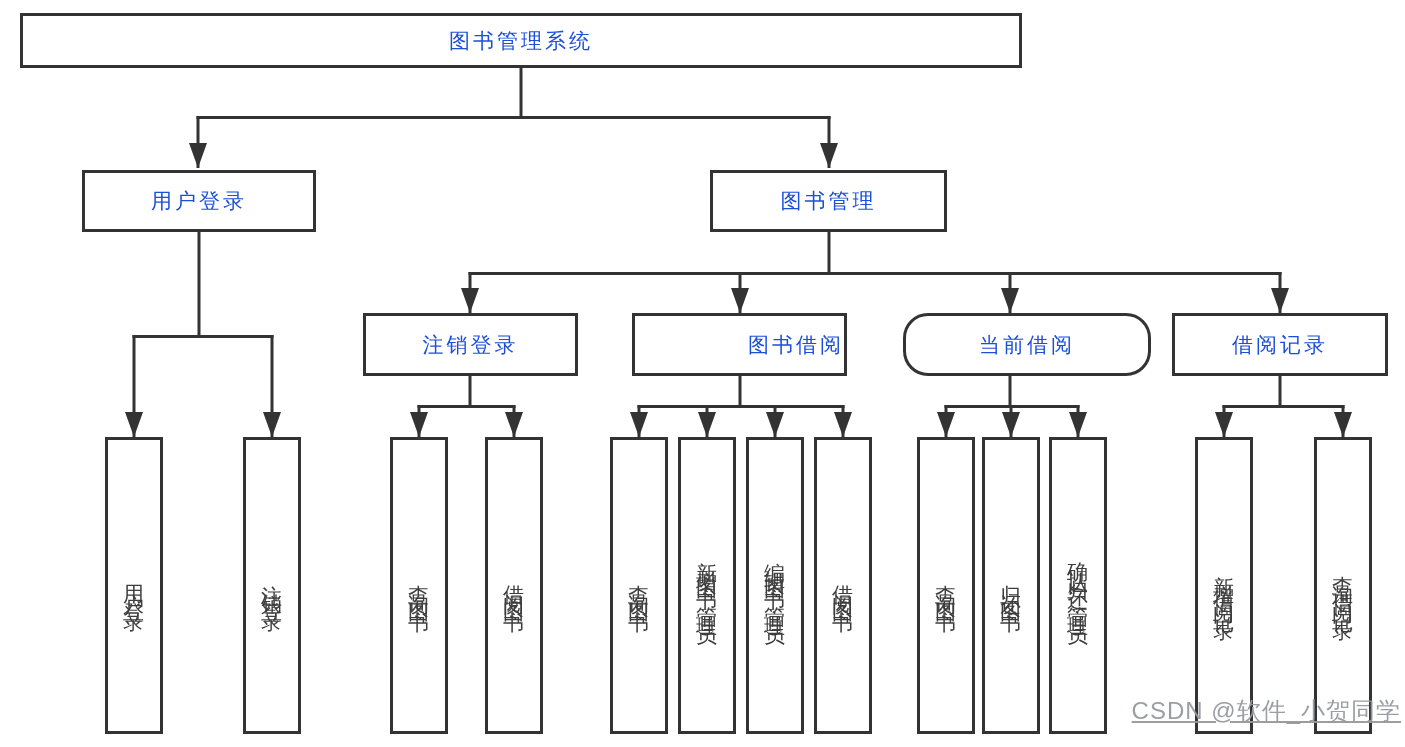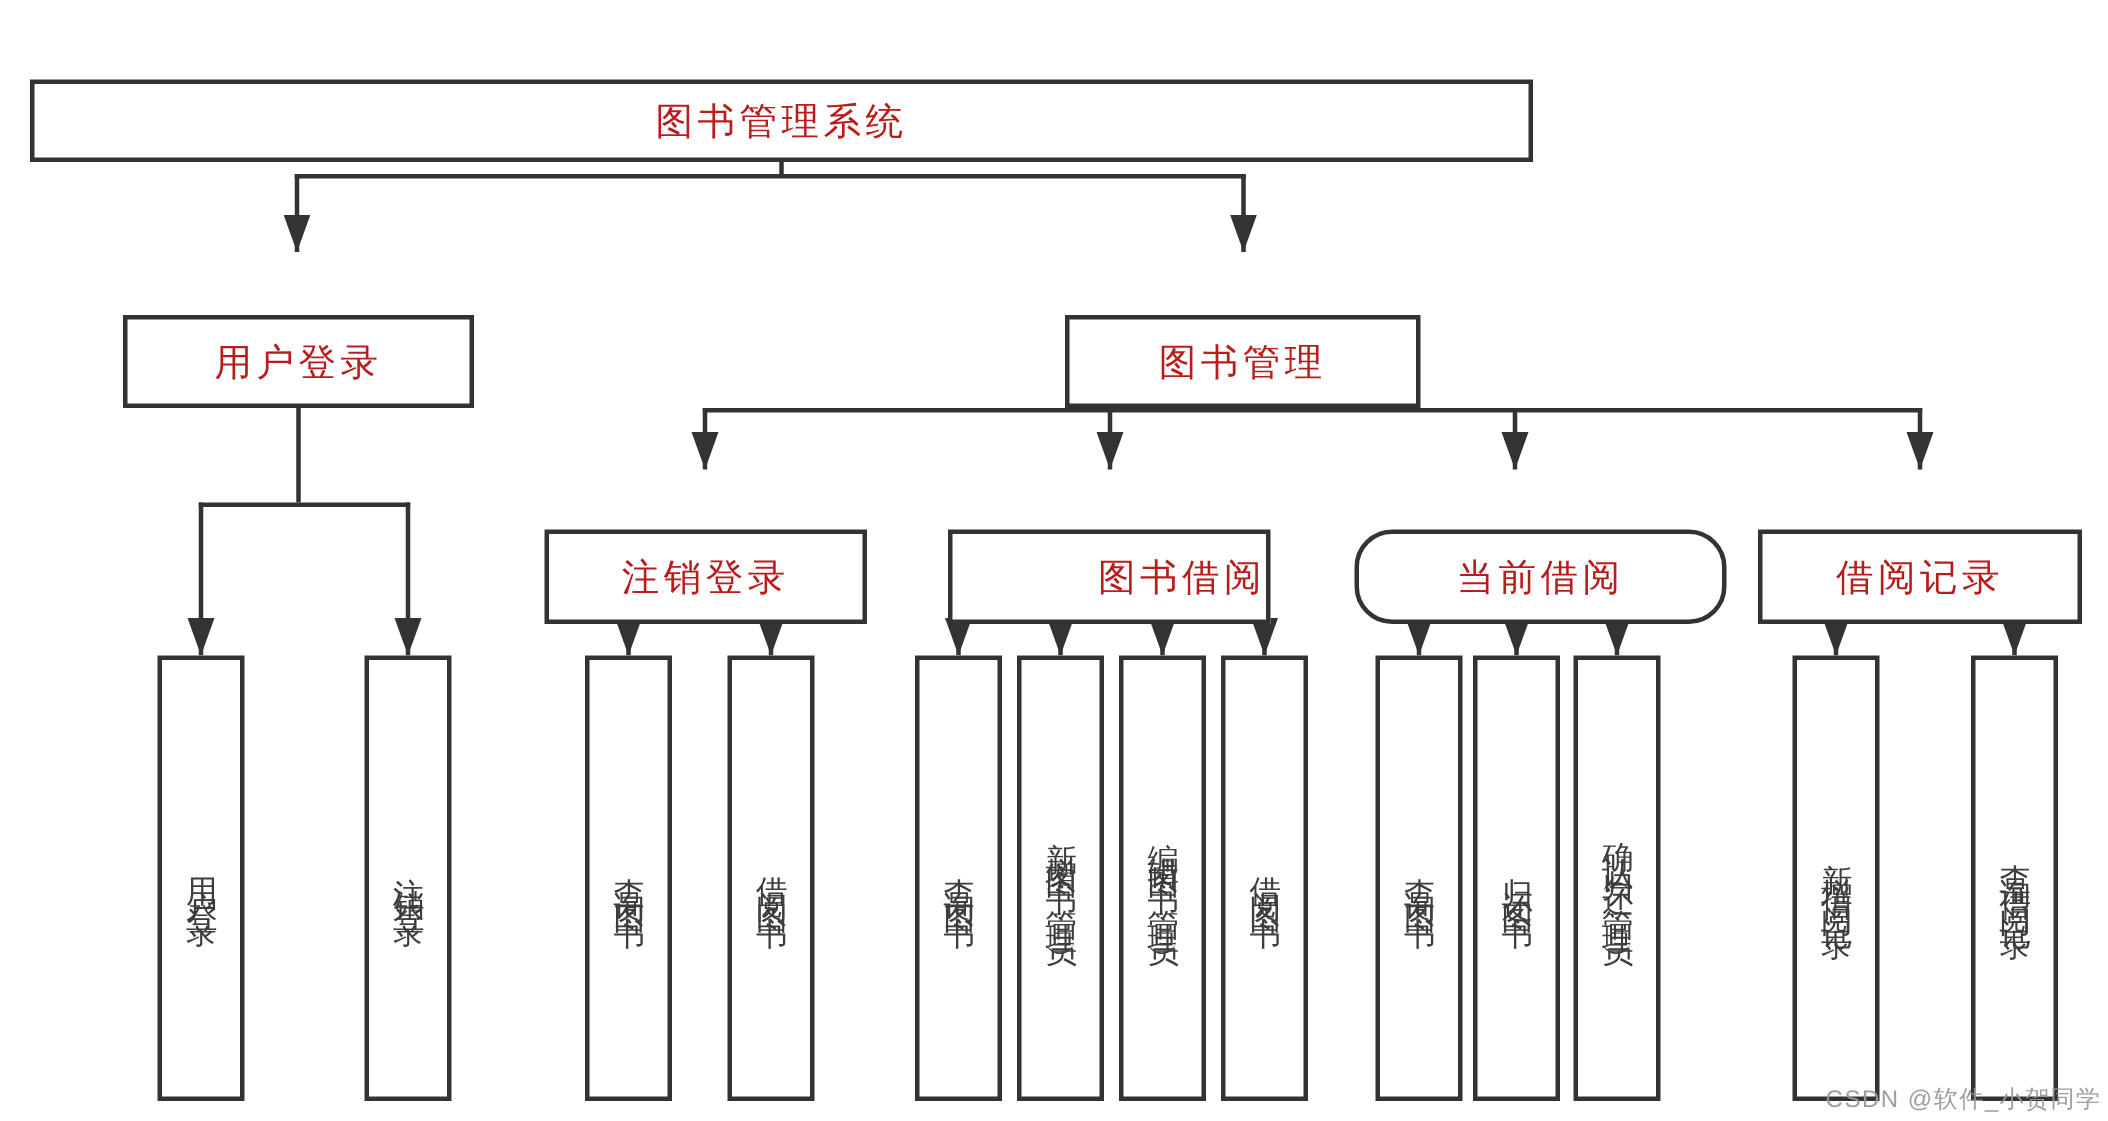--- a/index.html
+++ b/index.html
@@ -10,48 +10,48 @@
     font-family:"Liberation Sans", sans-serif;
     overflow:hidden;
   }
   .wires { position:absolute; left:0; top:0; width:1405px; height:747px; }
   .node {
     position:absolute;
     box-sizing:border-box;
     border:3px solid #333333;
     background:#ffffff;
     display:flex; align-items:center; justify-content:center;
-    font-size:25px; letter-spacing:3px;
-    color:#b91c1c;
+    font-size:21px; letter-spacing:3px;
+    color:#1d4ed8;
     white-space:nowrap;
-    margin-top:40px;
   }
   .leaf {
     position:absolute;
     top:437px; width:58px; height:297px;
     box-sizing:border-box;
     border:3px solid #333333;
     background:#ffffff;
     display:flex; align-items:center; justify-content:center;
   }
   .leaf .vtext {
     writing-mode:vertical-rl;
     text-orientation:mixed;
     font-size:21px;
     letter-spacing:9px;
     color:#3d3d3d;
     line-height:1;
   }
   .watermark {
     position:absolute;
-    right:4px; bottom:3px;
-    font-size:16px;
+    right:4px; bottom:20px;
+    font-size:24px;
     letter-spacing:1px;
     color:rgba(150,153,158,0.95);
     z-index:5;
+    text-decoration:underline;
   }
 </style>
 </head>
 <body>
 
 <div class="canvas">
 
   <svg class="wires" width="1405" height="747" viewBox="0 0 1405 747" fill="none" stroke="#333333" stroke-width="3">
     <defs>
       <marker id="arw" markerUnits="userSpaceOnUse" markerWidth="26" markerHeight="20" refX="25" refY="10" orient="auto">

